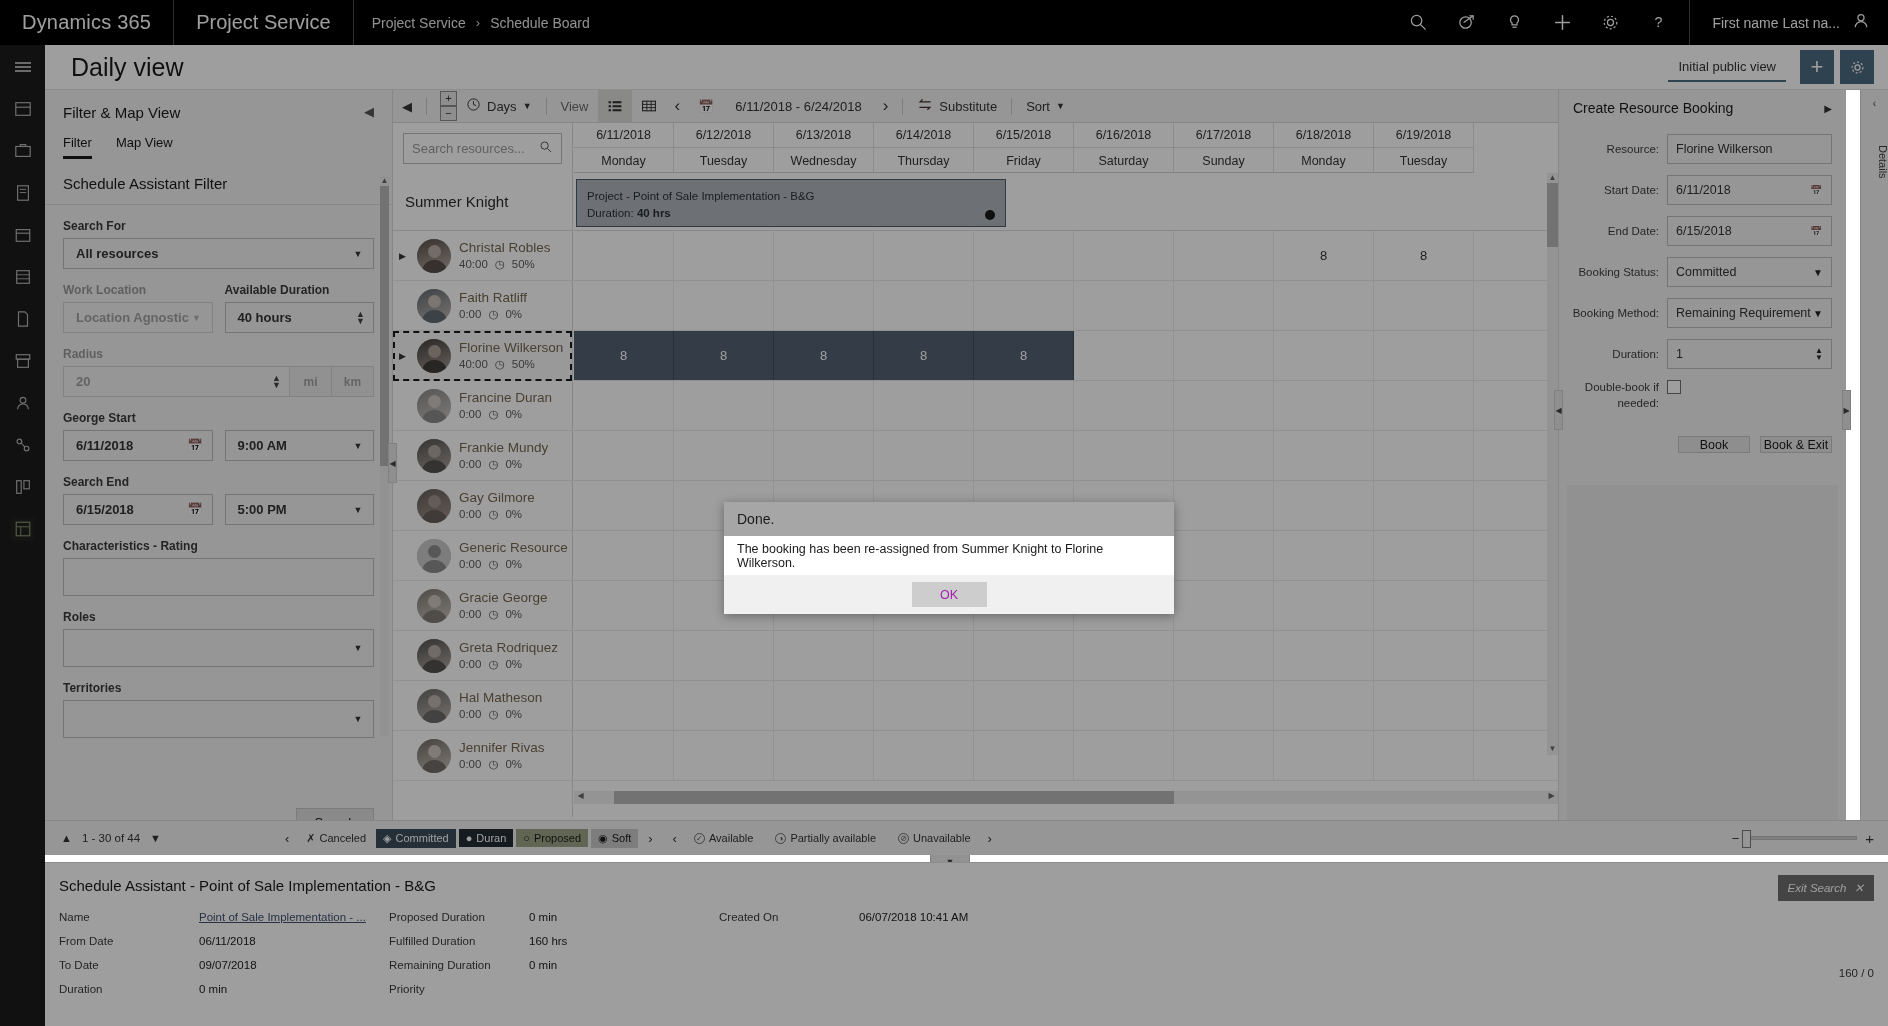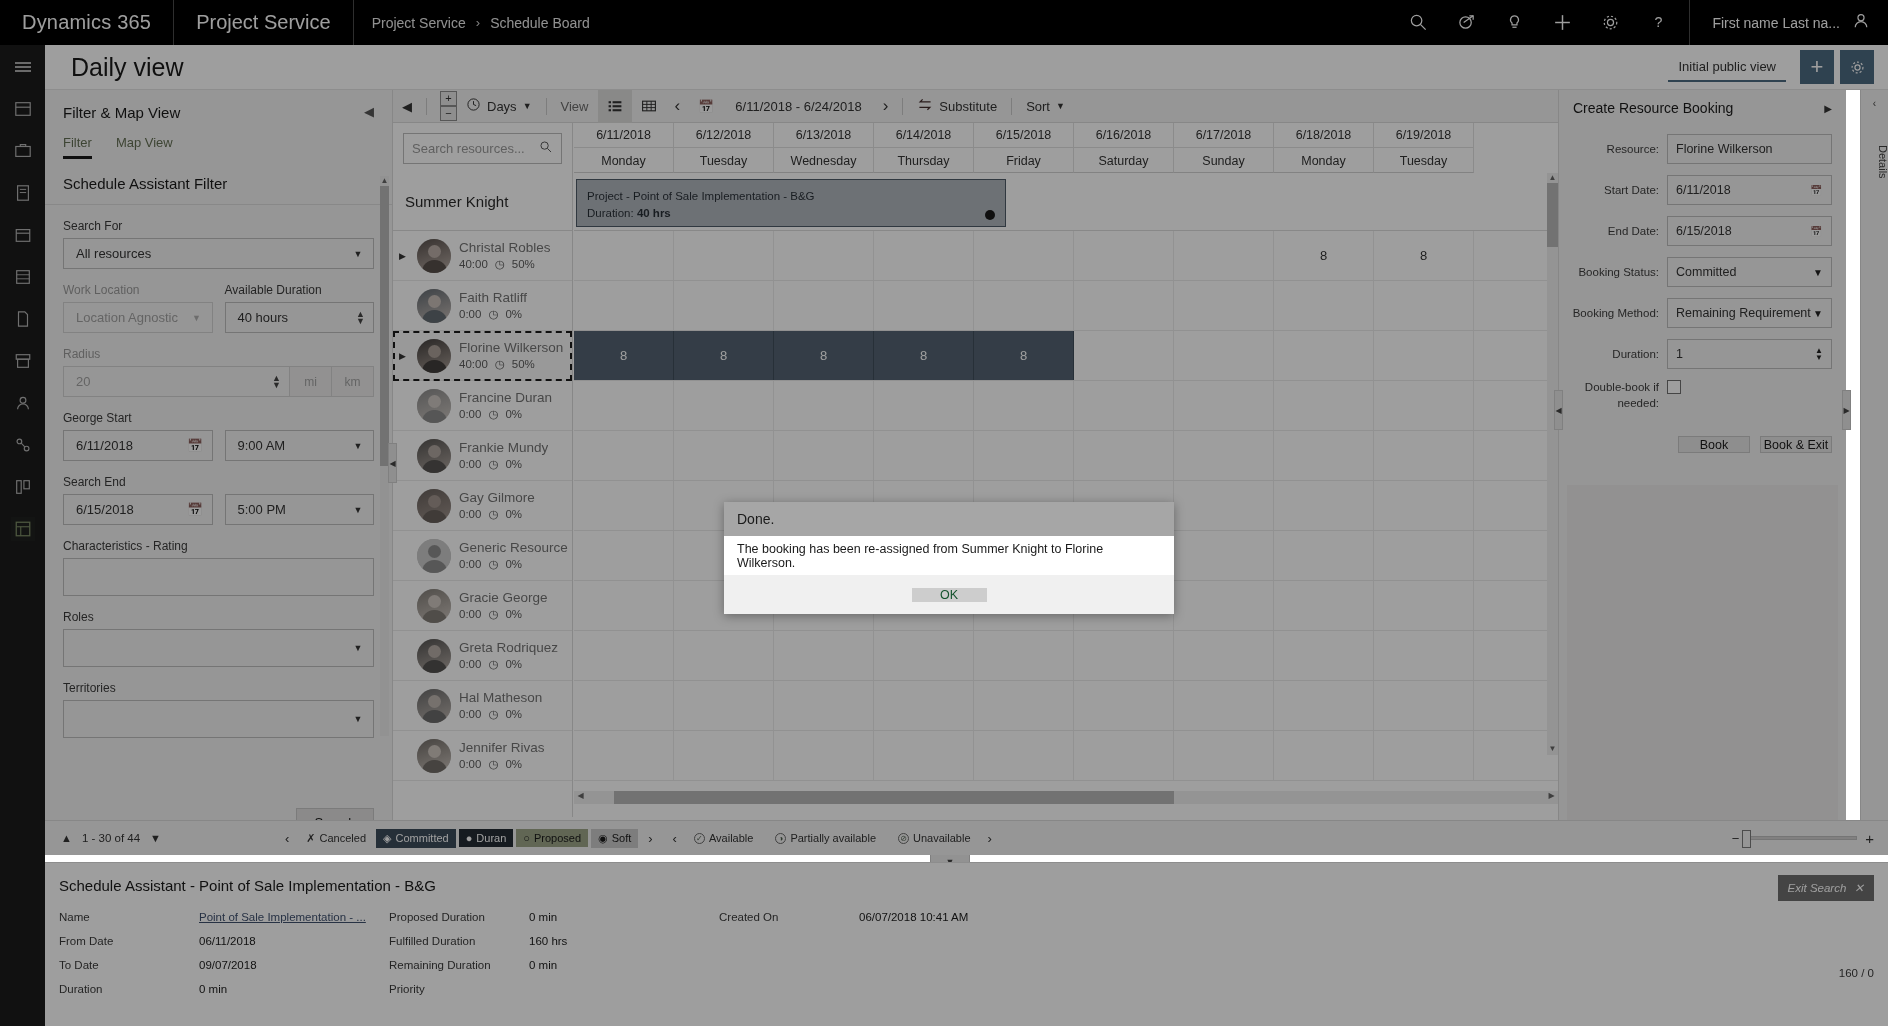--- a/index.html
+++ b/index.html
@@ -60,25 +60,25 @@
   .pagehdr .gearbtn { width: 34px; height: 34px; background: #0078d4; color: #fff; display: flex; align-items: center; justify-content: center; margin-left: 6px; margin-right: 14px; cursor: pointer; }
 
   
   .filterpanel {
     position: absolute; top: 90px; left: 45px; width: 348px; height: 758px;
     background: #f3f2f1; border-right: 1px solid #d9d9d9; overflow: hidden;
   }
   .fp-head { padding: 14px 18px 0 18px; }
   .fp-title { font-size: 15px; color: #1a1a1a; }
   .fp-collapse { float: right; color: #555; font-size: 13px; cursor: pointer; }
-  .fp-tabs { display: flex; gap: 24px; padding: 14px 18px 0 18px; font-size: 13px; color: #4d7c0f; }
+  .fp-tabs { display: flex; gap: 24px; padding: 14px 18px 0 18px; font-size: 13px; color: #0f172a; }
   .fp-tabs .tab { padding-bottom: 6px; cursor: pointer; }
   .fp-tabs .tab.active { border-bottom: 3px solid #1a1a1a; font-weight: 400; }
   .fp-sub { padding: 16px 18px 12px 18px; font-size: 15px; color: #1a1a1a; border-bottom: 1px solid #dcdcdc; }
-  .fp-body { padding: 14px 18px 0 18px; height: 618px; overflow: hidden; position: relative; }
+  .fp-body { padding: 14px 18px 0 18px; height: 618px; overflow: hidden; position: relative; font-weight: bold; }
   .fld { margin-bottom: 14px; }
   .fld .lbl { font-size: 12px; color: #3a3a3a; margin-bottom: 5px; }
   .fld .lbl.dis { color: #9a9a9a; }
   .ctl {
     height: 31px; border: 1px solid #bdbdbd; background: #f3f2f1; display: flex; align-items: center;
     padding: 0 8px; font-size: 13px; color: #333;
   }
   .ctl.dis { color: #a2a2a2; border-color: #d2d2d2; }
   .ctl .val { flex: 1 1 auto; padding-left: 4px; }
   .ctl .caret { width: 14px; text-align: center; color: #333; font-size: 9px; }
@@ -119,21 +119,21 @@
   .res-row { height: 50px; display: flex; align-items: center; gap: 8px; padding-left: 6px; border-bottom: 1px solid #eaeaea; position: relative; }
   .res-row.group { height: 58px; border-bottom: 1px solid #dcdcdc; padding-left: 12px; }
   .res-row.group .gname { font-size: 15px; color: #2a2a2a; }
   .res-row .arrow { width: 10px; font-size: 9px; color: #333; }
   .res-row .arrow.blank { visibility: hidden; }
   .avatar { width: 34px; height: 34px; border-radius: 50%; flex: 0 0 34px; overflow: hidden; position: relative; background: #c9c9c9; }
   .avatar .bg { position: absolute; inset: 0; }
   .avatar .head { position: absolute; width: 13px; height: 13px; border-radius: 50%; background: #8d8d8d; left: 10.5px; top: 6px; }
   .avatar .body { position: absolute; width: 25px; height: 16px; border-radius: 12px 12px 0 0; background: #8d8d8d; left: 4.5px; top: 21px; }
   .res-meta { display: flex; flex-direction: column; gap: 2px; min-width: 0; }
-  .res-meta .nm { font-size: 13.5px; color: #737373; white-space: nowrap; overflow: hidden; text-overflow: ellipsis; }
+  .res-meta .nm { font-size: 13.5px; color: #a16207; white-space: nowrap; overflow: hidden; text-overflow: ellipsis; }
   .res-meta .sub { font-size: 11.5px; color: #5c5c5c; display: flex; gap: 7px; align-items: center; }
   .res-row.selected { outline: 2px dashed #1a1a1a; outline-offset: -2px; background: #f7f7f7; }
 
   .timeline { position: absolute; left: 181px; top: 0; right: 0; height: 694px; background: #fff; overflow: hidden; }
   .tl-head { display: flex; height: 50px; }
   .tl-col { width: 100px; flex: 0 0 100px; border-right: 1px solid #e0e0e0; border-bottom: 1px solid #d2d2d2; }
   .tl-col .d1 { height: 25px; display: flex; align-items: center; justify-content: center; font-size: 12.5px; color: #333; border-bottom: 1px solid #e0e0e0; }
   .tl-col .d2 { height: 25px; display: flex; align-items: center; justify-content: center; font-size: 12.5px; color: #333; }
   .tl-rowgroup { height: 58px; position: relative; border-bottom: 1px solid #dcdcdc; }
   .tl-row { height: 50px; position: relative; border-bottom: 1px solid #eaeaea; display: flex; }
@@ -212,21 +212,21 @@
 
   
   .modal-layer { position: absolute; inset: 0; }
   .modal {
     position: absolute; left: 724px; top: 502px; width: 450px; height: 112px;
     background: #fff; box-shadow: 0 2px 10px rgba(0,0,0,.35);
   }
   .modal .mh { height: 34px; background: #a6a6a6; color: #1a1a1a; font-size: 14px; display: flex; align-items: center; padding-left: 13px; }
   .modal .mb { height: 39px; display: flex; align-items: center; padding: 0 13px; font-size: 12.5px; color: #1a1a1a; background: #fff; }
   .modal .mf { height: 39px; background: #f0f0f0; display: flex; align-items: center; justify-content: center; }
-  .modal .okbtn { width: 75px; height: 14px; background: #cdcdcd; display: flex; align-items: center; justify-content: center; font-size: 12.5px; color: #14532d; cursor: pointer; }
+  .modal .okbtn { width: 75px; height: 25px; background: #cdcdcd; display: flex; align-items: center; justify-content: center; font-size: 12.5px; color: #a21caf; cursor: pointer; }
 </style>
 </head>
 <body>
 
 <div id="root">
 
   <div class="dimmable" id="dimmable-content">
 
     <div class="topnav">
       <div class="brand">Dynamics 365</div>

